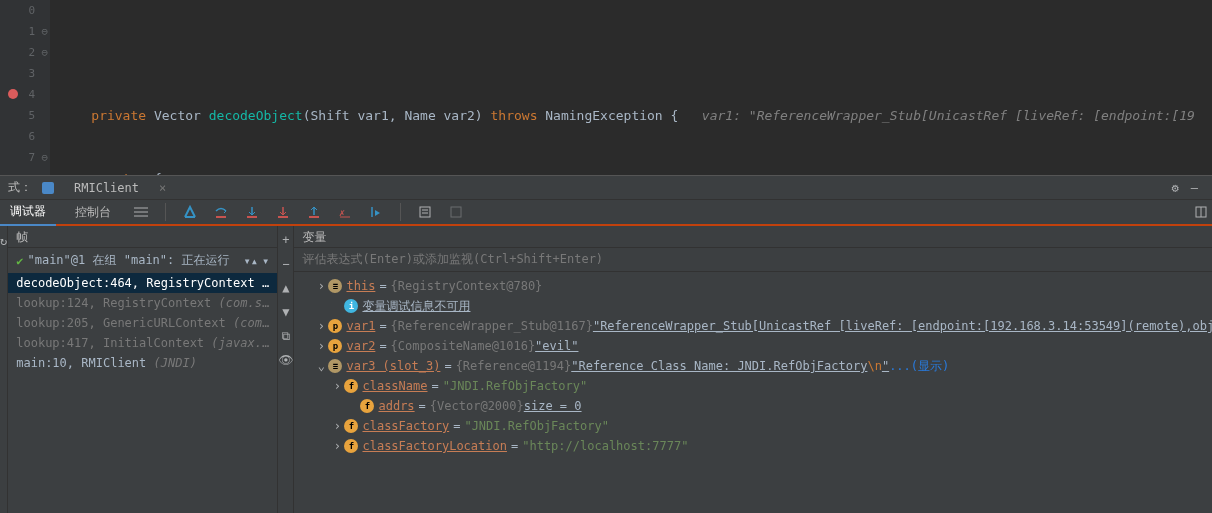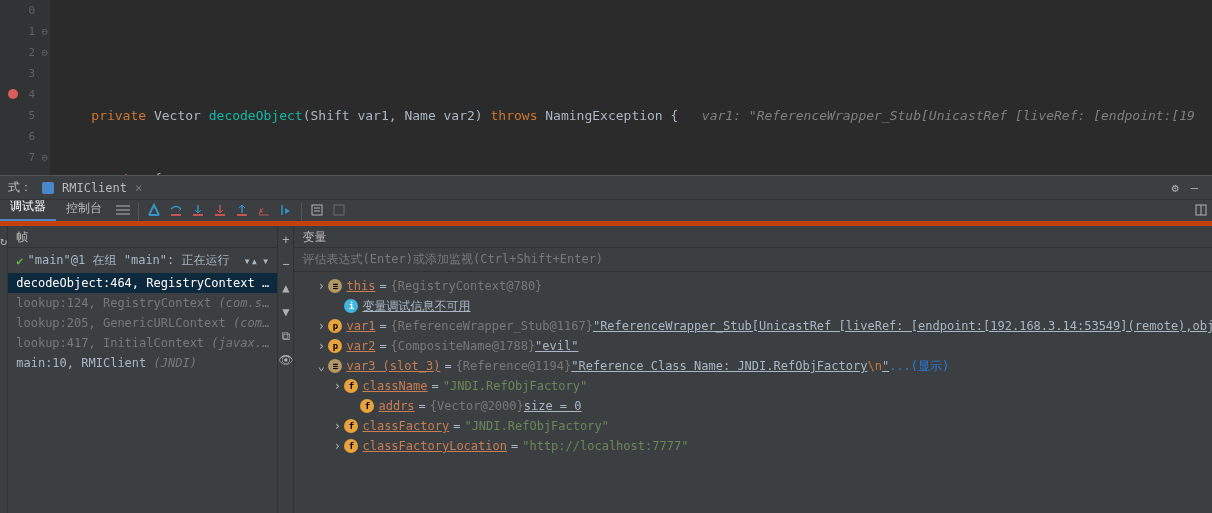--- a/index.html
+++ b/index.html
@@ -11,26 +11,26 @@
 .gutter .fold { position: absolute; right: 2px; color: #606366; }
 .code { flex: 1; line-height: 21px; font-size: 13px; font-family: Consolas, monospace; white-space: pre; overflow: hidden; }
 .code .line { padding-left: 10px; height: 21px; }
 .kw { color: #cc7832; }
 .method { color: #14b8a6; }
 .comment { color: #808080; font-style: italic; }
 
 .debug-panel { background: #3c3f41; border-top: 1px solid #555; height: 338px; display: flex; flex-direction: column; }
 .dbg-header { display: flex; align-items: center; height: 24px; padding: 0 8px; border-bottom: 1px solid #323232; }
 .dbg-header .lbl { color: #bbbbbb; margin-right: 4px; }
-.dbg-tab { padding: 2px 6px; display: flex; align-items: center; gap: 8px; color: #bbbbbb; }
+.dbg-tab { padding: 2px 6px; display: flex; align-items: center; gap: 20px; color: #bbbbbb; }
 .dbg-tab .x { color: #777; }
 .spacer { flex: 1; }
 .gear, .minus { color: #afb1b3; padding: 0 6px; cursor: pointer; }
 
-.dbg-toolbar { display: flex; align-items: flex-end; height: 26px; border-bottom: 5px solid #c2410c; }
+.dbg-toolbar { display: flex; align-items: center; height: 26px; border-bottom: 2px solid #c2410c; gap: 9px; }
 .tab-btn { padding: 4px 10px; color: #bbbbbb; cursor: pointer; border-radius: 3px 3px 0 0; }
 .tab-btn.active { border-bottom: 2px solid #4a88c7; color: #fff; }
 .sep { width: 1px; height: 18px; background: #555; margin: 0 4px; }
 .icon-btn { width: 22px; height: 22px; display: flex; align-items: center; justify-content: center; cursor: pointer; color: #afb1b3; }
 
 .dbg-body { display: flex; flex: 1; overflow: hidden; }
 .side-icons { width: 20px; background: #3c3f41; border-right: 1px solid #323232; padding-top: 4px; }
 .side-icons div { height: 22px; display: flex; align-items: center; justify-content: center; color: #afb1b3; }
 
 .frames { width: 270px; border-right: 1px solid #323232; display: flex; flex-direction: column; }
@@ -247,21 +247,21 @@
             <span class="name">var1</span>
             <span class="eq">=</span>
             <span class="gray">{ReferenceWrapper_Stub@1167}</span> 
             <span class="val">"ReferenceWrapper_Stub[UnicastRef [liveRef: [endpoint:[192.168.3.14:53549](remote),objID:[168fe9bb:1821</span>
           </div>
         <div class="tree-row ind1">
             <span class="arrow">›</span>
             <span class="badge p">p</span>
             <span class="name">var2</span>
             <span class="eq">=</span>
-            <span class="gray">{CompositeName@1788}</span> 
+            <span class="gray">{CompositeName@1016}</span> 
             <span class="val">"evil"</span>
           </div>
         <div class="tree-row ind1">
             <span class="arrow">⌄</span>
             <span class="badge cls">≡</span>
             <span class="name">var3 (slot_3)</span>
             <span class="eq">=</span>
             <span class="gray">{Reference@1194}</span> 
             <span class="val">"Reference Class Name: JNDI.RefObjFactory</span>
             <span style="color:#cc7832">\n</span>

